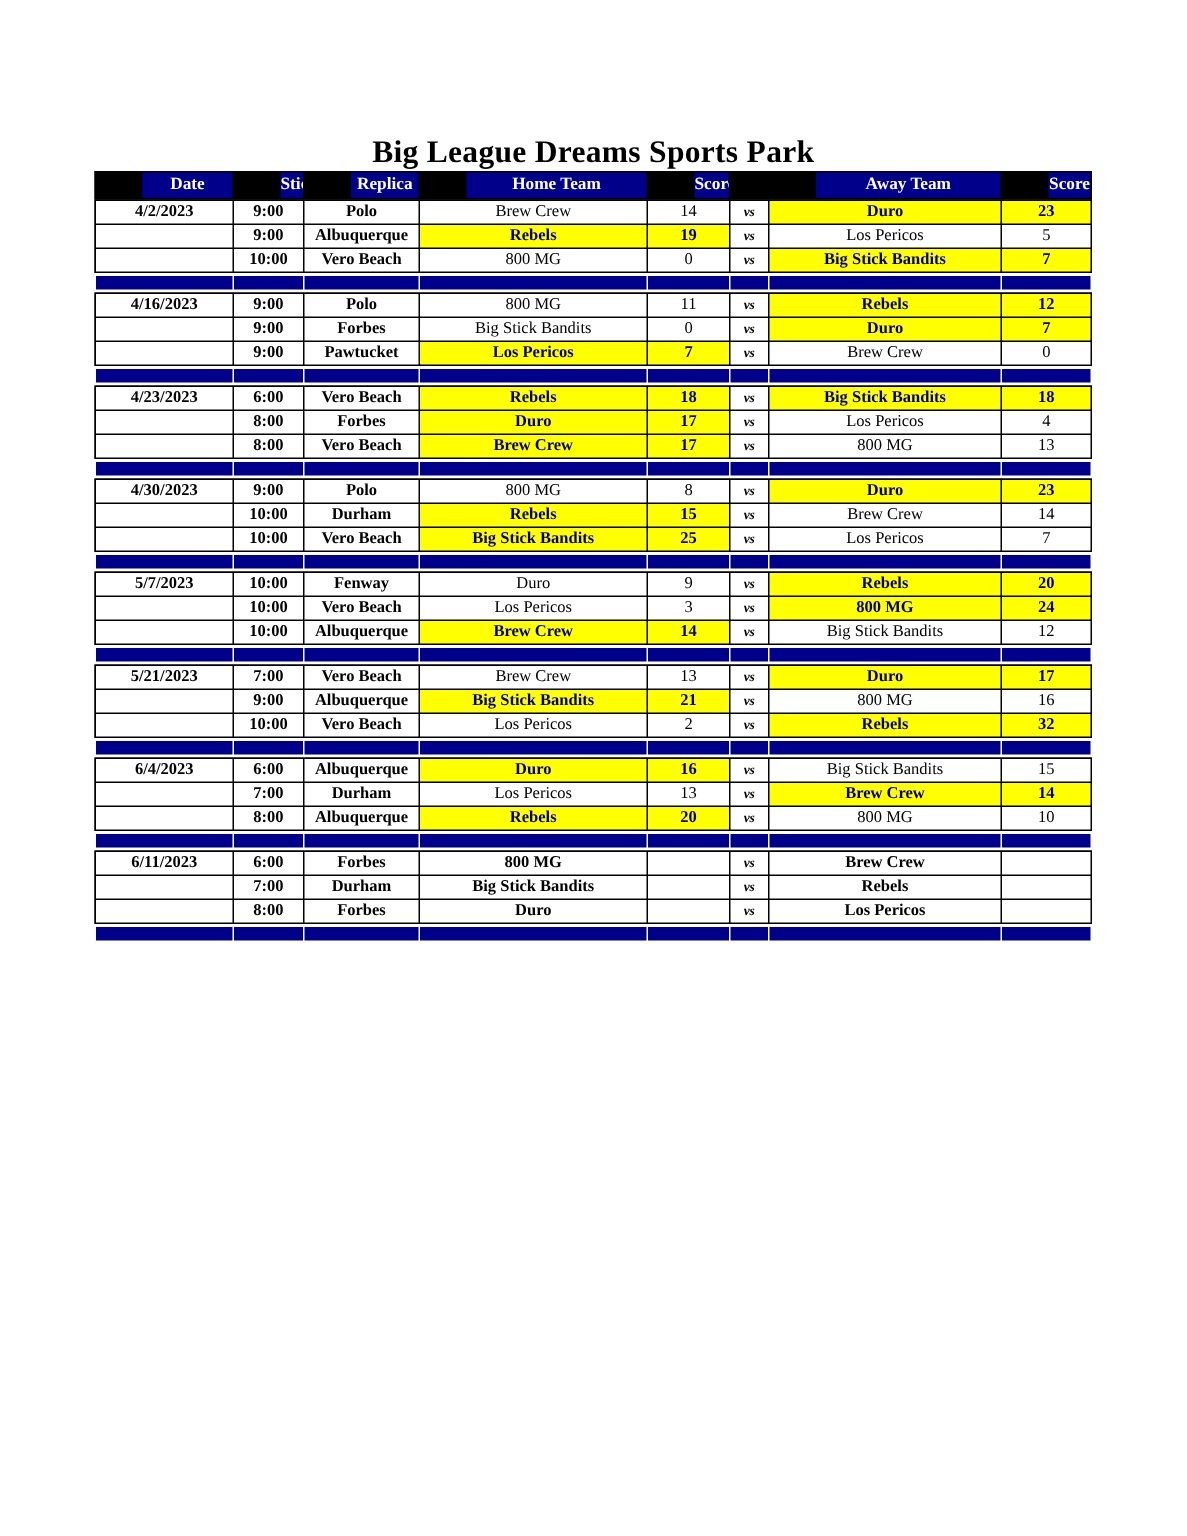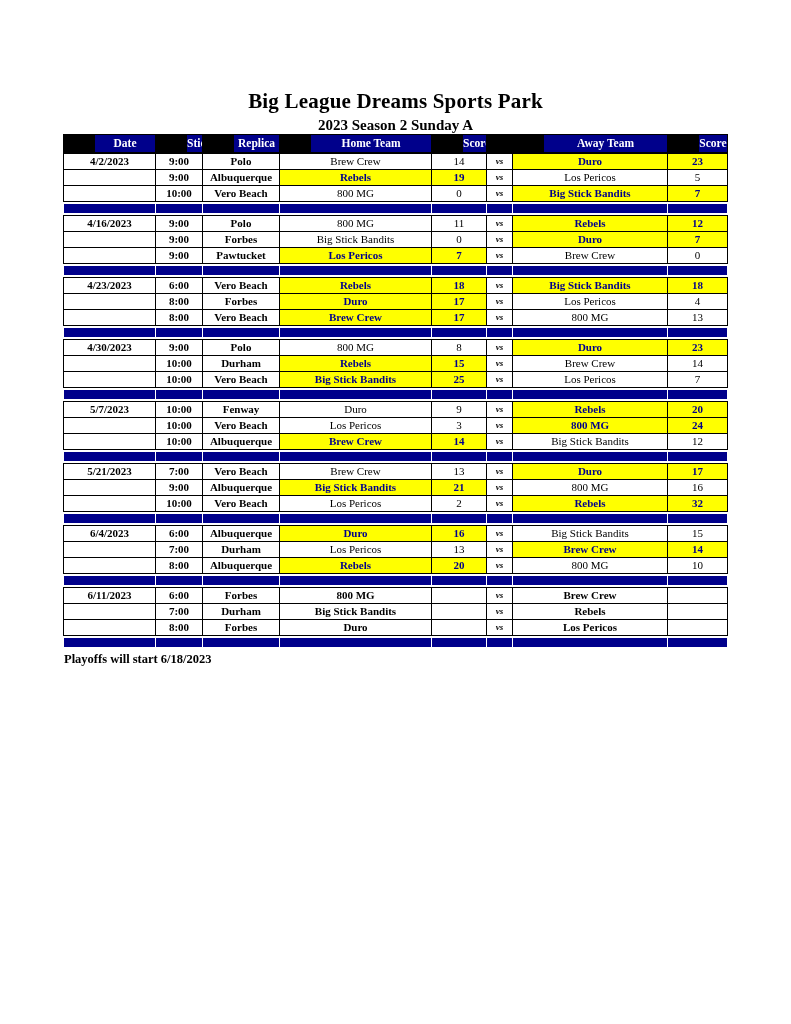--- a/index.html
+++ b/index.html
@@ -45,21 +45,20 @@
   .footer {
     margin-left:64px; margin-top:3px;
     font-size:12.5px; font-weight:bold; color:#000;
   }
 </style>
 </head>
 <body>
 
 <div class="sheet">
   <div class="title">Big League Dreams Sports Park</div>
-  <div class="subtitle">2023 Season 2 Sunday A</div>
 
   <div class="tablewrap">
     <div class="tgrid header">
       <div class="hc">Date</div>
       <div class="hc">Stick</div>
       <div class="hc">Replica</div>
       <div class="hc">Home Team</div>
       <div class="hc">Score</div>
       <div class="hc"></div>
       <div class="hc">Away Team</div>
@@ -350,14 +349,13 @@
           <div class="s"></div>
           <div class="s"></div>
           <div class="s"></div>
           <div class="s"></div>
           <div class="s"></div>
           <div class="s"></div>
         </div>
       </div>
   </div>
 
-  <div class="footer">Playoffs will start 6/18/2023</div>
 </div>
 
 </body></html>

